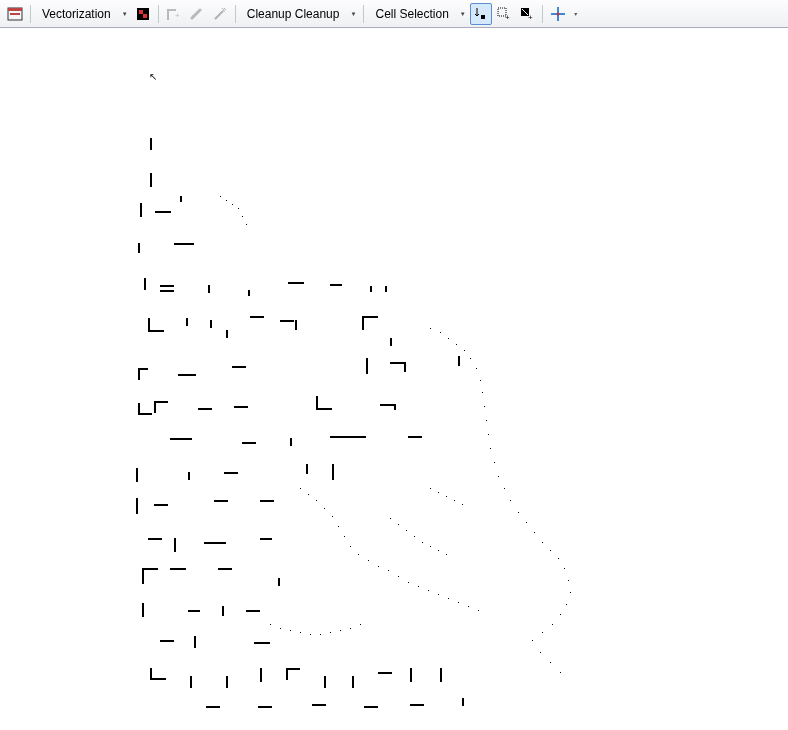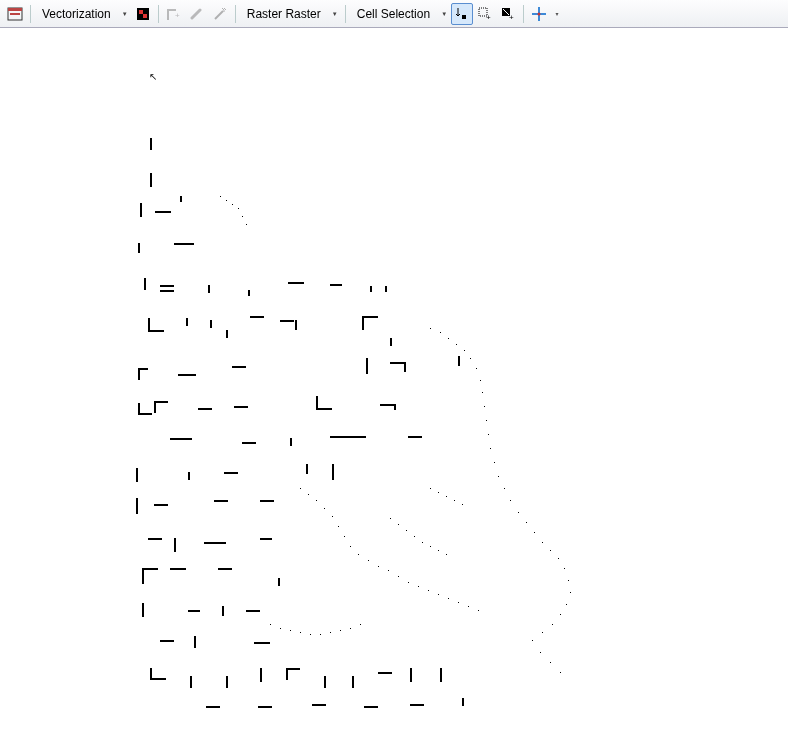--- a/index.html
+++ b/index.html
@@ -137,21 +137,21 @@
   <button class="tb-btn disabled">
     <svg class="icon" viewBox="0 0 16 16">
       <path d="M3 13 L11 5" stroke="#777" stroke-width="2"></path>
       <path d="M10 2 L12 4 M14 4 L12 2 M12 6 L12 4" stroke="#777" stroke-width="1"></path>
     </svg>
   </button>
 
   <div class="sep"></div>
 
   <button class="tb-btn text-btn">
-    <span>Raster Raster</span>
+    <span>Cleanup Cleanup</span>
   </button>
   <span class="drop-arrow">▼</span>
 
   <div class="sep"></div>
 
   <button class="tb-btn text-btn">
     <span>Cell Selection</span>
   </button>
   <span class="drop-arrow">▼</span>
 

